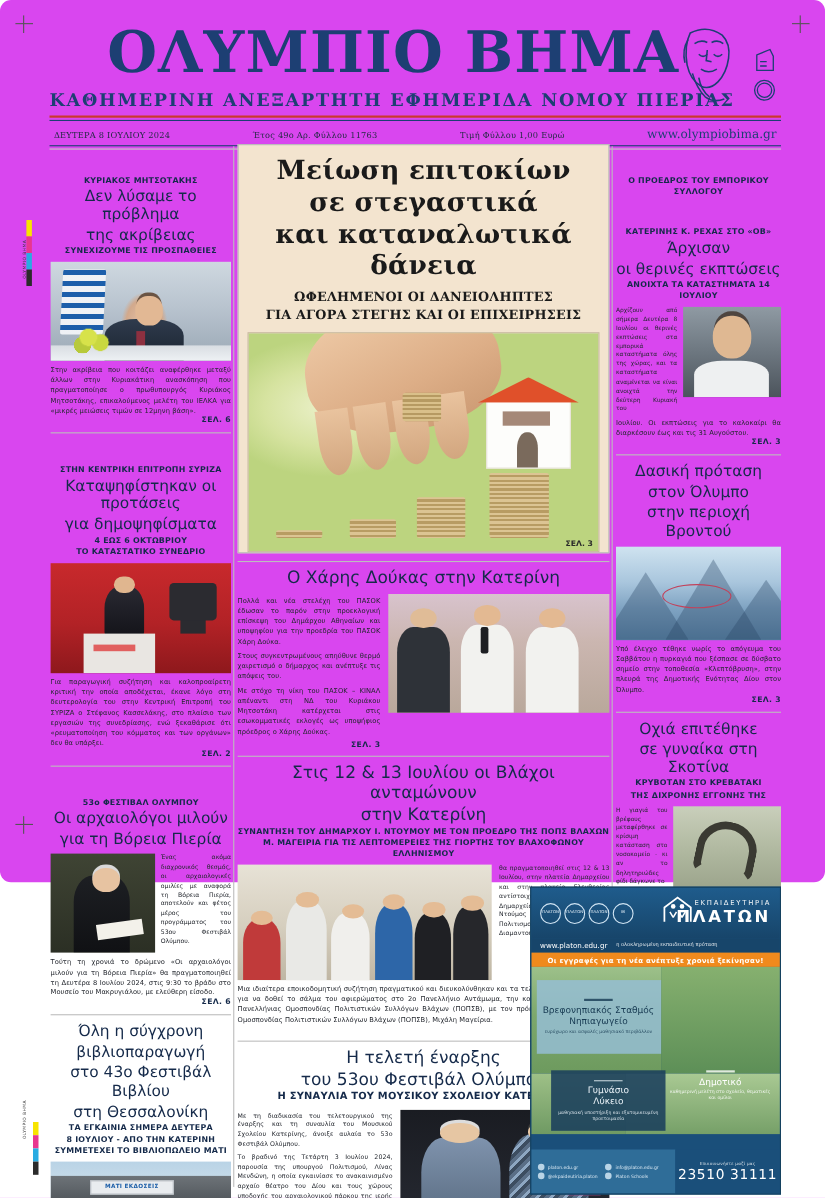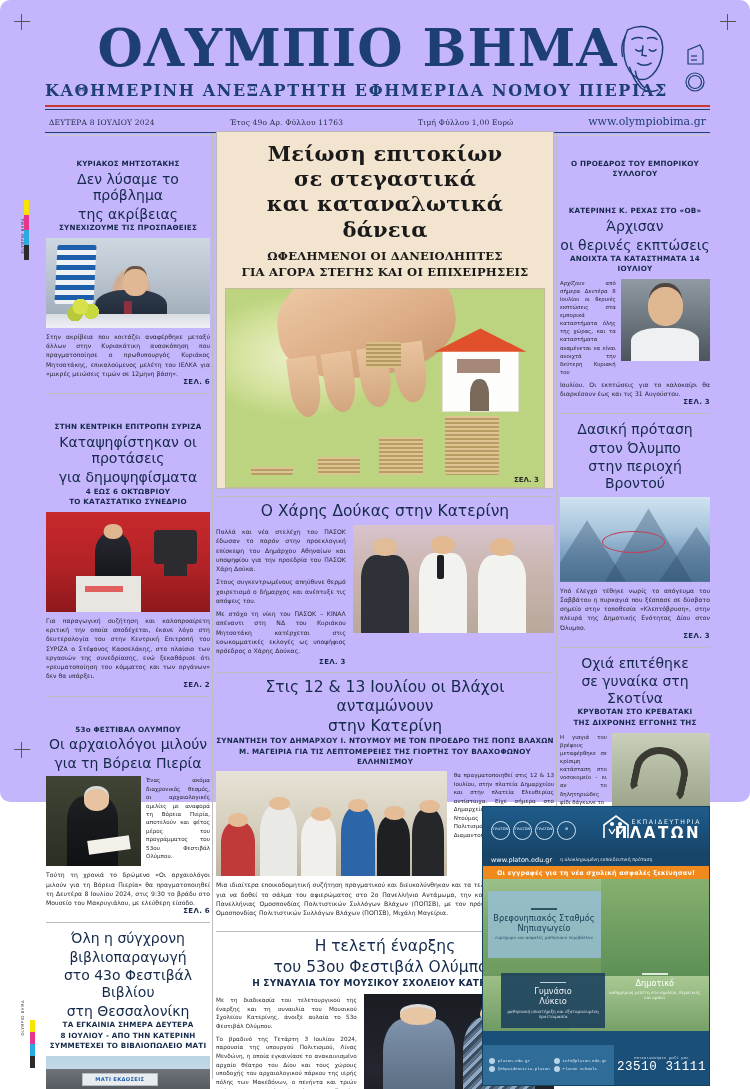--- a/index.html
+++ b/index.html
@@ -7,21 +7,21 @@
     width: 750px; height: 1089px;
     background: #ffffff;
     font-family: "DejaVu Sans", "Liberation Sans", sans-serif;
     position: relative;
     overflow: hidden;
   }
   .page {
     position: absolute;
     left: 0; top: 0;
     width: 750px; height: 802px;
-    background: #c4b5fd;
+    background: #d946ef;
     border-radius: 10px;
   }
   
   .regmark { position: absolute; width: 16px; height: 16px; }
   .regmark::before, .regmark::after {
     content: ""; position: absolute; background: #555;
   }
   .regmark::before { left: 7px; top: 0; width: 1px; height: 16px; }
   .regmark::after { top: 7px; left: 0; height: 1px; width: 16px; }
   .cmyk-strip {
@@ -243,21 +243,21 @@
 
   
   .lead-box {
     border: 1px solid #b9b9b9;
     background: #f3e4cf;
     padding: 9px 8px 0 8px;
   }
   .lead-h {
     font-family: "DejaVu Serif", "Liberation Serif", serif;
     font-weight: bold;
-    font-size: 21px; line-height: 1.2; color: #1a1a1a;
+    font-size: 24px; line-height: 1.2; color: #1a1a1a;
     text-align: center; letter-spacing: .2px;
   }
   .lead-sub {
     font-family: "DejaVu Serif", "Liberation Serif", serif;
     font-weight: bold;
     font-size: 11.6px; line-height: 1.3; color: #1a1a1a;
     text-align: center; margin-top: 7px; letter-spacing: .2px;
   }
   .lead-photo {
     height: 200px; margin: 8px 0 0 0; position: relative; overflow: hidden;
@@ -418,21 +418,20 @@
     display: flex; flex-direction: column; align-items: center; justify-content: center;
     padding: 3px;
   }
   .ad-card.dark { background: rgba(26,63,92,.88); color: #eaf2f8; }
   .ad-card .t { font-size: 8.2px; line-height: 1.25; }
   .ad-card .d { width: 26px; height: 1.4px; background: currentColor; margin-bottom: 3px; opacity: .8; }
   .ad-card .s { font-size: 4.2px; line-height: 1.3; margin-top: 2px; opacity: .85; }
   .ad-foot {
     position: absolute; left: 0; bottom: 0; width: 100%; height: 40px;
     display: flex;
-    font-family: Liberation Mono, monospace;
   }
   .ad-social {
     flex: 1.25; background: #2f6d98; padding: 5px 6px;
     display: grid; grid-template-columns: 1fr 1fr; gap: 2px 4px;
     align-content: center;
   }
   .ad-social div {
     display: flex; align-items: center; gap: 3px;
     color: #d9e8f3; font-size: 4.1px;
   }
@@ -787,21 +786,21 @@
         <path d="M3 26 L3 13 L15 4 L27 13 L27 26" fill="none" stroke="#ffffff" stroke-width="1.6"></path>
         <circle cx="11" cy="12" r="2.1" fill="#fff"></circle>
           <circle cx="19" cy="12" r="2.1" fill="#fff"></circle>
         <path d="M8 17 L11 22 M11 22 L14 17 M16 17 L19 22 M19 22 L22 17" stroke="#fff" stroke-width="1.4" fill="none"></path>
       </svg>
     </div>
     <div class="ad-url">
       <span>www.platon.edu.gr</span>
       <span class="slogan">η ολοκληρωμένη εκπαιδευτική πρόταση</span>
     </div>
-    <div class="ad-strip">Οι εγγραφές για τη νέα σχολική ασφαλές ξεκίνησαν!</div>
+    <div class="ad-strip">Οι εγγραφές για τη νέα ανέπτυξε χρονιά ξεκίνησαν!</div>
 
     <div class="ad-grid">
       <div class="ad-photo" style="left:0;   top:0;   width:52%; height:64%;"></div>
       <div class="ad-photo" style="left:52%; top:0;   width:48%; height:64%; background:linear-gradient(180deg,#86b06f,#5d8f57);"></div>
       <div class="ad-photo" style="left:0;   top:64%; width:38%; height:36%; background:linear-gradient(180deg,#9ec087,#6f9a63);"></div>
       <div class="ad-photo" style="left:38%; top:64%; width:62%; height:36%; background:linear-gradient(180deg,#a9c993,#76a068);"></div>
 
       <div class="ad-card" style="left:2%; top:8%; width:50%; height:44%;">
         <div class="d"></div>
         <div class="t">Βρεφονηπιακός Σταθμός</div>

